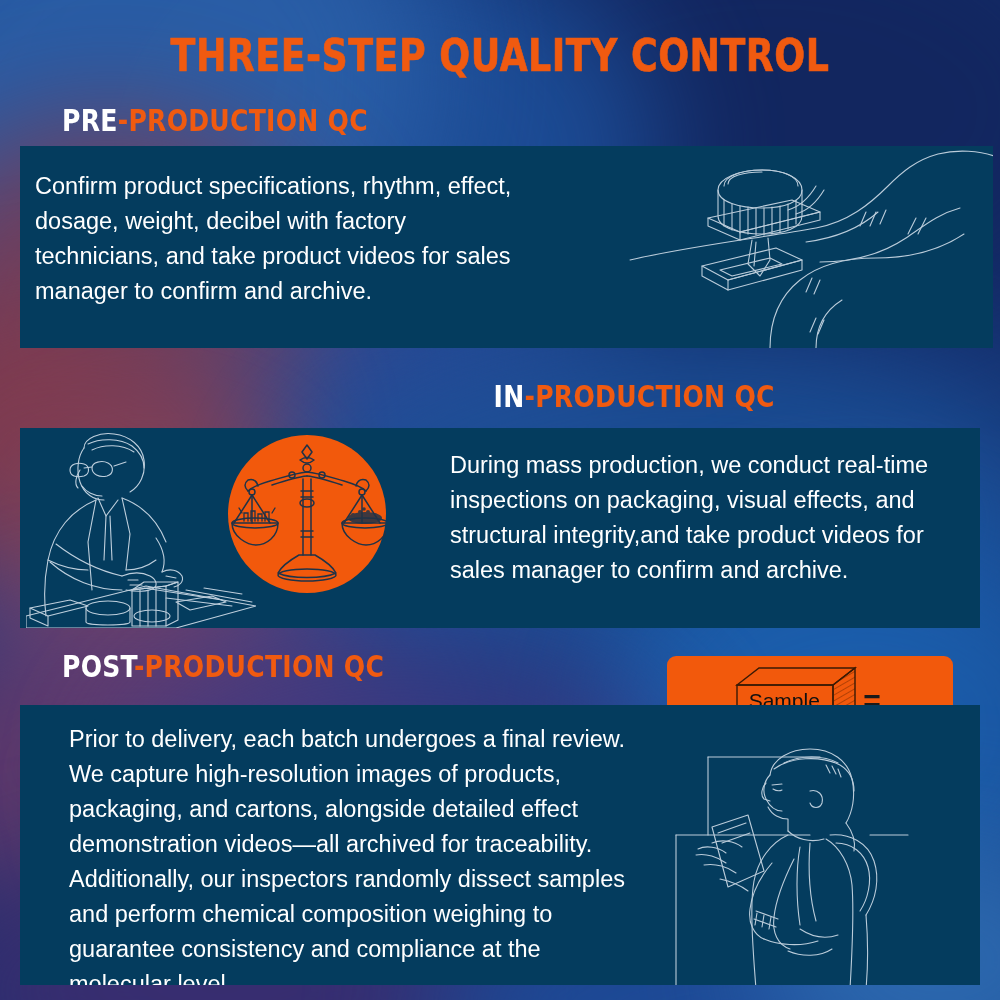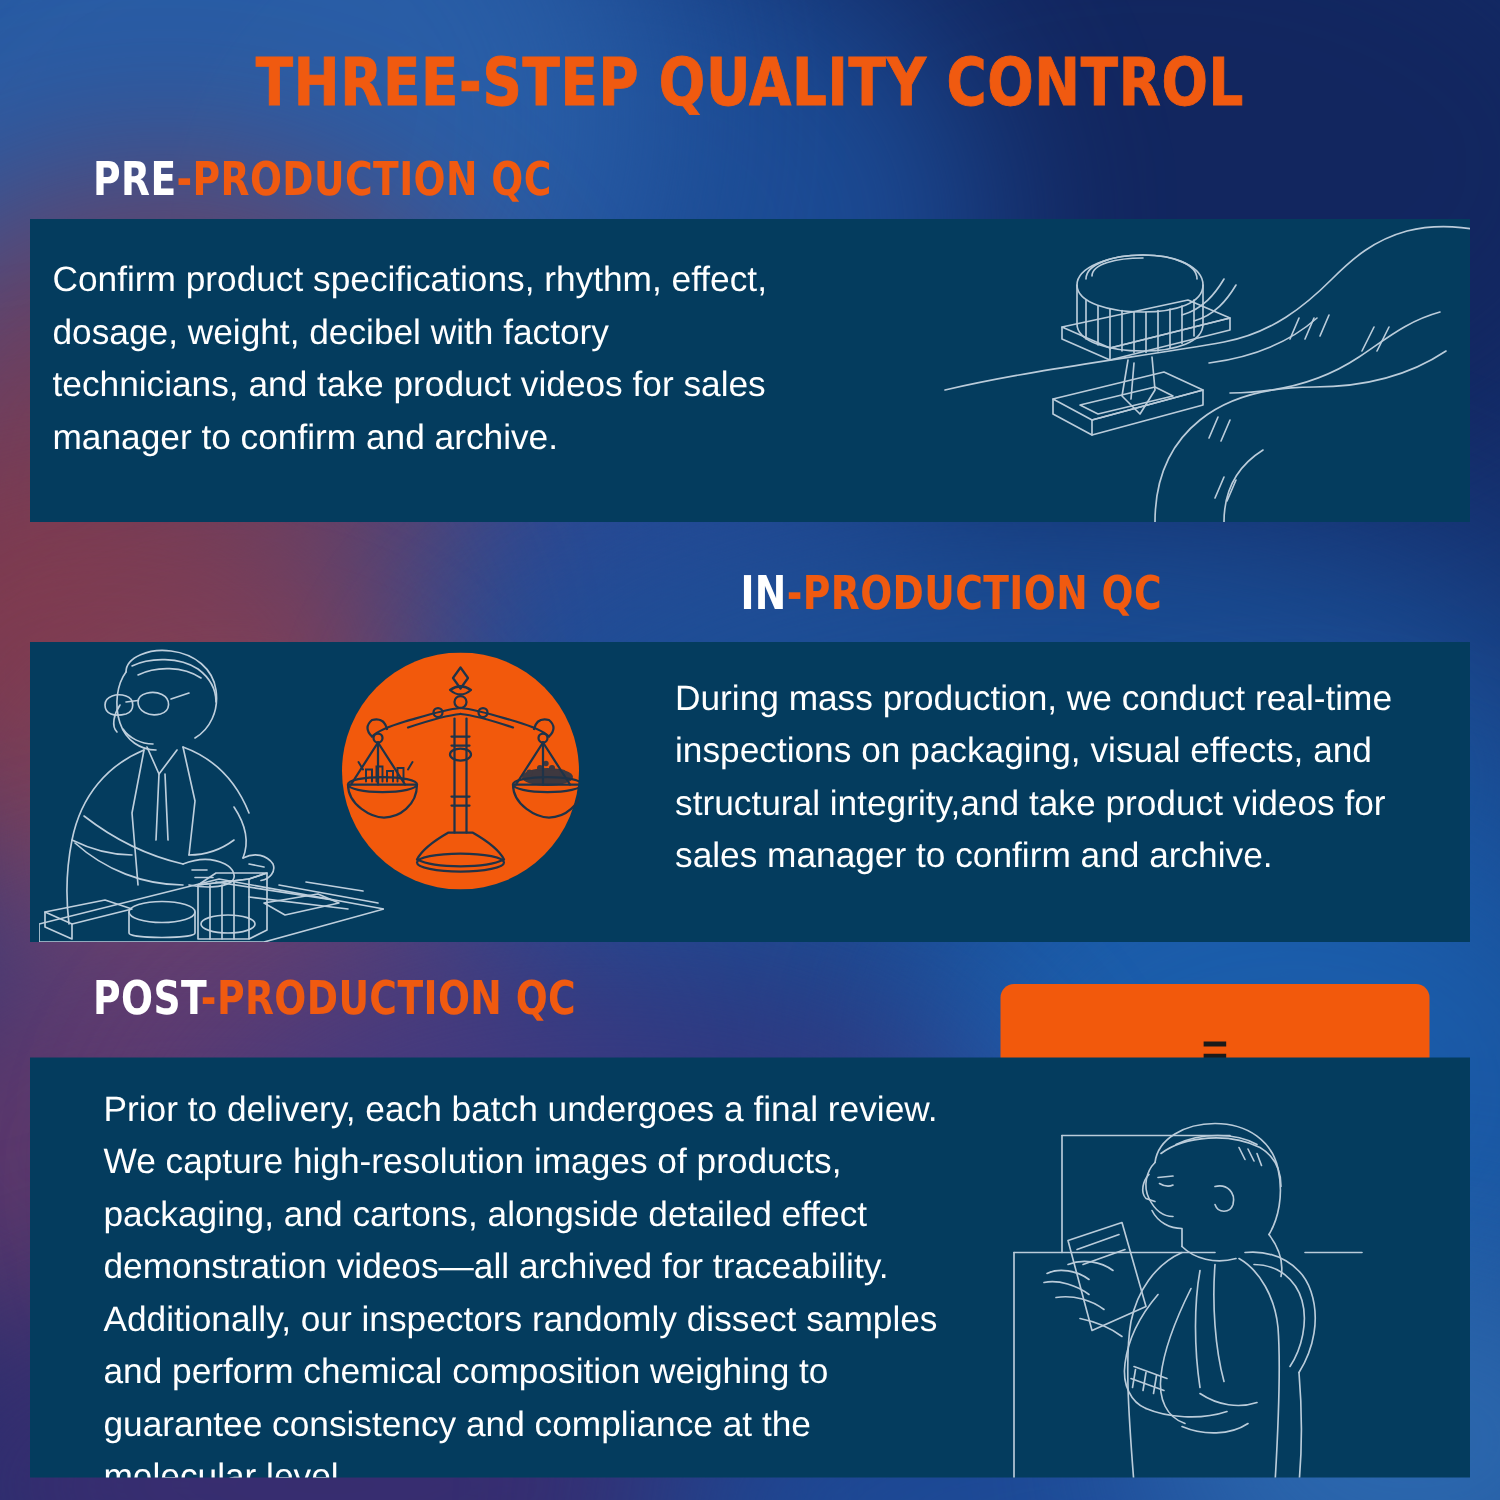--- a/index.html
+++ b/index.html
@@ -140,21 +140,21 @@
   <div class="blob b12"></div>
   <div class="blob b13"></div>
 </div>
 
 <div class="maintitle">THREE-STEP QUALITY CONTROL</div>
 
 <div class="steptitle" style="left:62px; top:102px;">
   <span class="w">PRE</span><span class="o">-PRODUCTION QC</span>
 </div>
 
-<div class="panel" style="left:20px; top:146px; width:960px; height:202px;">
+<div class="panel" style="left:20px; top:146px; width:960px; height:202px;padding-left:13px;">
 
   <div class="illus" style="left:600px; top:-4px;">
     <svg width="380" height="206" viewBox="0 0 380 206">
       <g fill="none" stroke="#cfdce8" stroke-width="1.1" stroke-linecap="round" stroke-linejoin="round" opacity="0.9">
 
         <path d="M10 118 C70 104, 140 96, 196 86 C228 80, 250 62, 268 44 C282 30, 296 18, 318 12 C338 7, 360 9, 374 14"></path>
         <path d="M186 100 C216 96, 240 86, 258 70"></path>
         <path d="M200 120 C232 120, 262 112, 286 96 C304 84, 318 72, 340 66"></path>
         <path d="M150 206 C150 176, 160 154, 180 138 C200 122, 228 116, 256 116 C290 116, 320 108, 344 92"></path>
         <path d="M196 206 C196 184, 206 168, 222 158"></path>
@@ -347,20 +347,33 @@
 structural integrity,and take product videos for
 sales manager to confirm and archive.</div>
 </div>
 
 <div class="steptitle" style="left:62px; top:648px;">
   <span class="w">POST</span><span class="o">-PRODUCTION QC</span>
 </div>
 
 <div id="sample-badge" style="left:667px; top:656px; width:286px; height:89px;">
 
+  <div class="box3d">
+    <svg width="124" height="72" viewBox="0 0 124 72">
+      <defs>
+        <pattern id="hatchA" width="5" height="5" patternUnits="userSpaceOnUse" patternTransform="rotate(60)">
+          <line x1="0" y1="0" x2="0" y2="5" stroke="#8a3000" stroke-width="1.2"></line>
+        </pattern>
+      </defs>
+      <polygon points="2,20 98,20 98,70 2,70" fill="none" stroke="#3a1a05" stroke-width="1.4"></polygon>
+      <polygon points="2,20 24,3 120,3 98,20" fill="none" stroke="#3a1a05" stroke-width="1.4"></polygon>
+      <polygon points="98,20 120,3 120,53 98,70" fill="url(#hatchA)" stroke="#3a1a05" stroke-width="1.4"></polygon>
+    </svg>
+    <span class="lbl">Sample</span>
+  </div>
 
   <span class="eq-sign">=</span>
 
 </div>
 
 <div class="panel" style="left:20px; top:705px; width:960px; height:280px;">
 
   <div class="illus" style="left:640px; top:34px;">
     <svg width="320" height="250" viewBox="0 0 320 250">
       <g fill="none" stroke="#cfdce8" stroke-width="1.1" stroke-linecap="round" stroke-linejoin="round" opacity="0.9">

